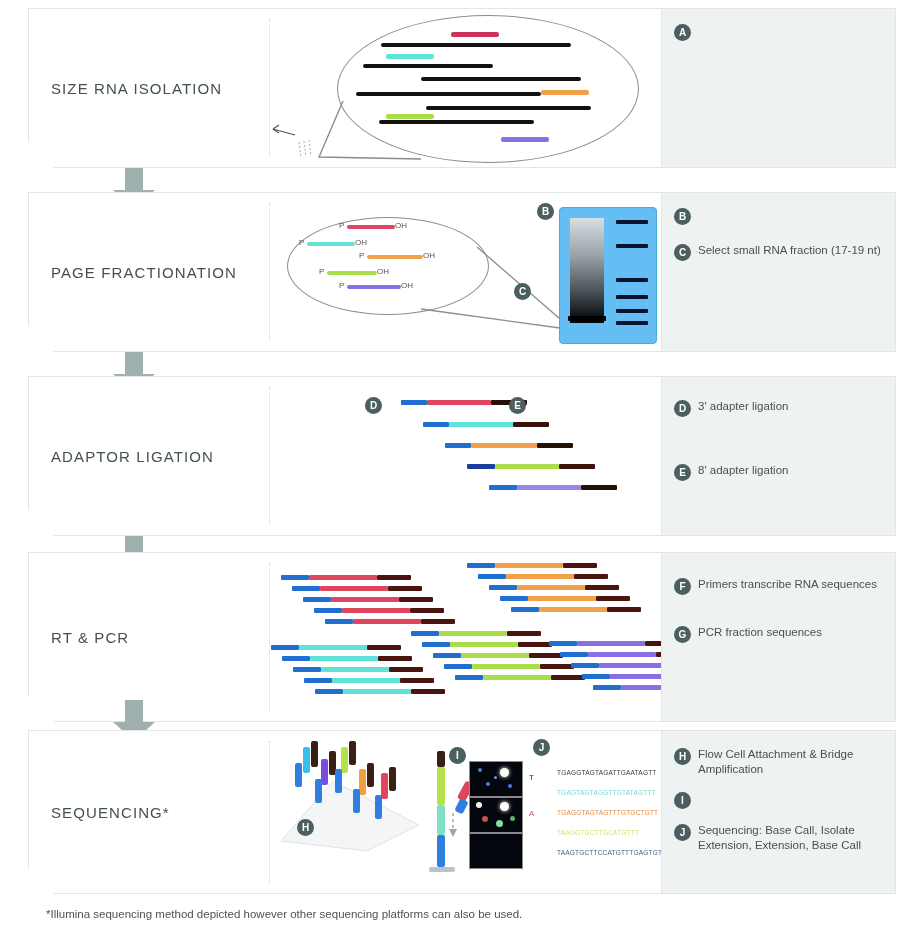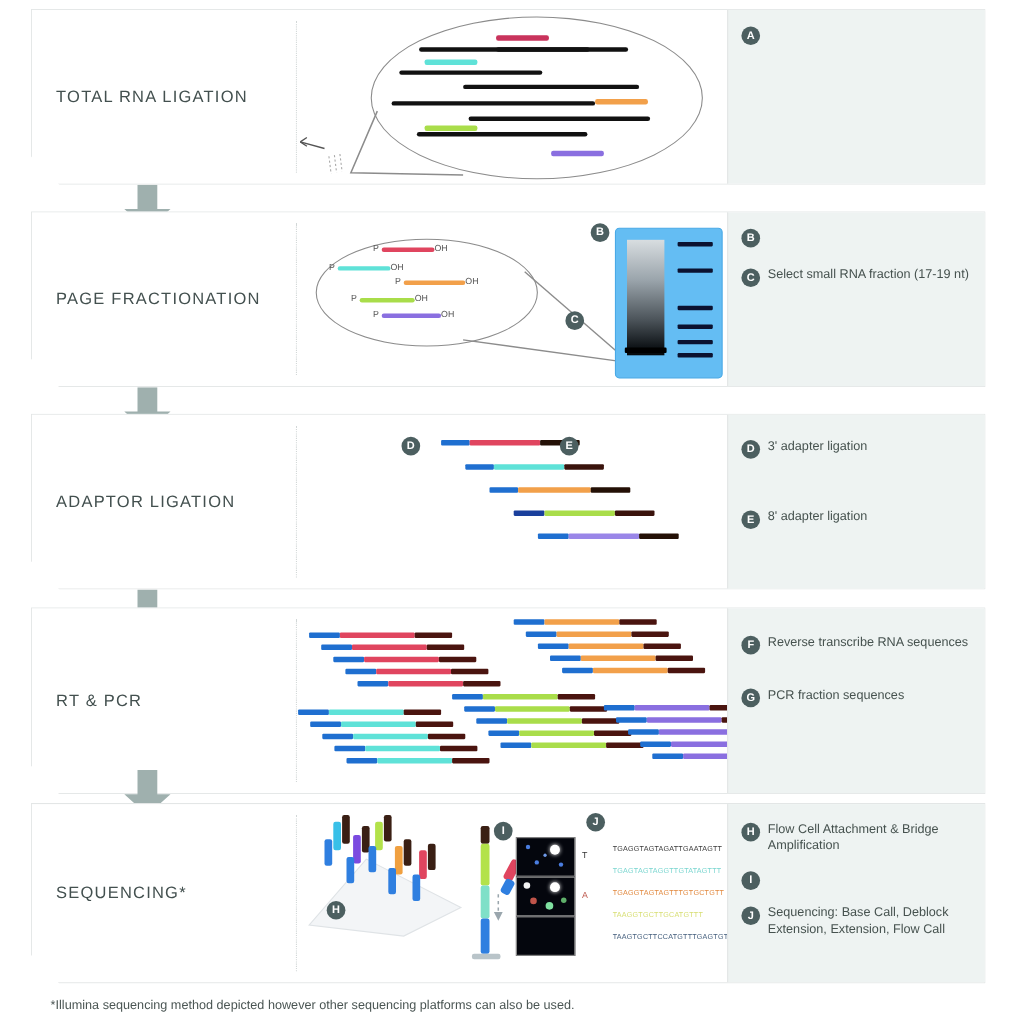--- a/index.html
+++ b/index.html
@@ -74,21 +74,21 @@
   .seqline{position:absolute;font-size:6.5px;letter-spacing:.2px;white-space:nowrap;font-family:"Liberation Sans",sans-serif;}
   .tile{position:absolute;background:#04060d;border:1px solid #8a8a8a;}
   .dot{position:absolute;border-radius:50%;}
   .basecall{position:absolute;font-size:8px;}
   .cluster{position:absolute;}
 </style>
 </head>
 <body>
 
 <div class="stage notch" style="top:8px;height:158px;">
-  <div class="stage-label">TOTAL RNA LIGATION</div>
+  <div class="stage-label">SIZE RNA ISOLATION</div>
   <div class="divider"></div>
 
   <div class="art">
 
     <div class="ellipse" style="left:66px;top:6px;width:300px;height:146px;"></div>
     <svg width="420" height="158" style="position:absolute;left:0;top:0;">
       <path d="M72,92 L48,148 L150,150" fill="none" stroke="#8c8c8c" stroke-width="1.4"></path>
       <path d="M2,120 L24,126" fill="none" stroke="#555" stroke-width="1.2"></path>
       <path d="M2,120 L8,116 M2,120 L8,124" fill="none" stroke="#555" stroke-width="1.2"></path>
       <path d="M28,133 L30,149 M33,132 L35,148 M38,131 L40,147" fill="none" stroke="#aaa" stroke-width="1" stroke-dasharray="2 2"></path>
@@ -381,21 +381,21 @@
           <span class="strand" style="left:0;top:0;width:28px;background:#1f6fd0;"></span>
           <span class="strand" style="left:28px;top:0;width:68px;background:#8a6fe0;"></span>
           <span class="strand" style="left:96px;top:0;width:34px;background:#4a140f;"></span>
         </div>
     </div>
   </div>
 
   <div class="notes" style="padding-top:24px;">
     <div class="note">
       <div class="badge">F</div>
-      <div class="note-text">Reverse transcribe RNA sequences</div>
+      <div class="note-text">Primers transcribe RNA sequences</div>
     </div>
     <div class="note" style="margin-top:30px;">
       <div class="badge">G</div>
       <div class="note-text">PCR fraction sequences</div>
     </div>
   </div>
 </div>
 
 <div class="arrow" style="top:700px;">
   <svg width="44" height="42" viewBox="0 0 44 42">
@@ -478,18 +478,18 @@
   <div class="notes" style="padding-top:16px;">
     <div class="note" style="margin-bottom:14px;">
       <div class="badge">H</div>
       <div class="note-text">Flow Cell Attachment &amp; Bridge Amplification</div>
     </div>
     <div class="note" style="margin-bottom:14px;">
       <div class="badge">I</div>
     </div>
     <div class="note">
       <div class="badge">J</div>
-      <div class="note-text">Sequencing: Base Call, Deblock Extension, Extension, Flow Call</div>
+      <div class="note-text">Sequencing: Base Call, Isolate Extension, Extension, Base Call</div>
     </div>
   </div>
 </div>
 
 <div class="footnote">*Illumina sequencing method depicted however other sequencing platforms can also be used.</div>
 
 </body></html>

